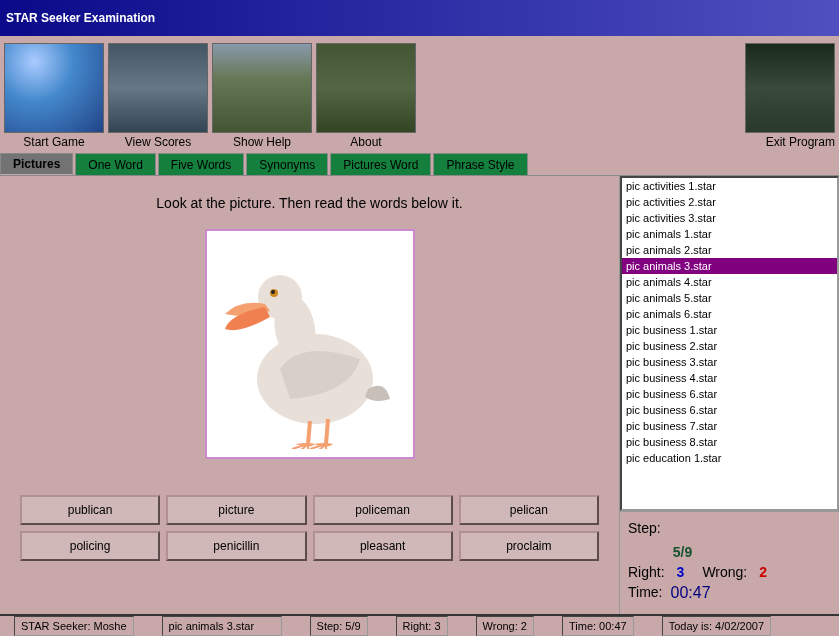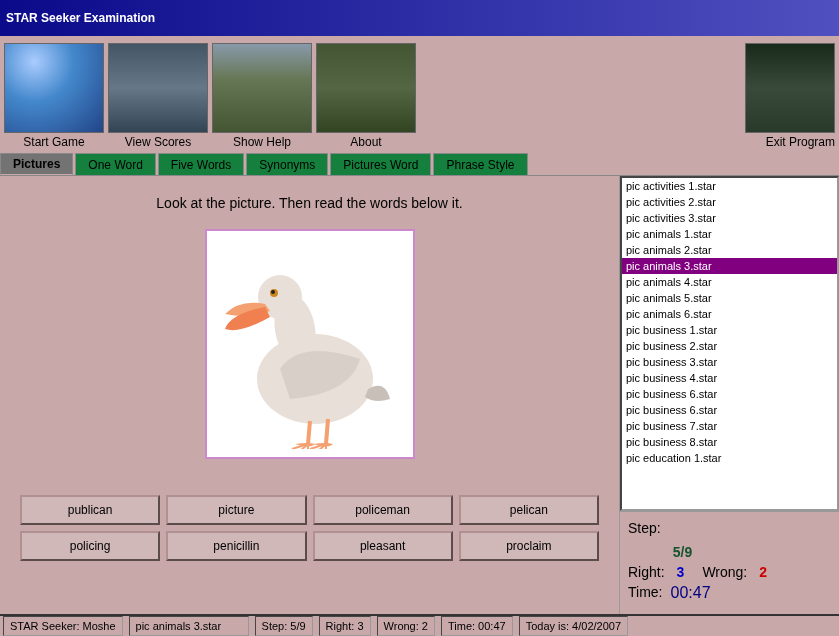--- a/index.html
+++ b/index.html
@@ -94,21 +94,21 @@
       font-size: 11px;
     }
 
     .status-segment {
       border-right: 1px solid #888;
       padding: 2px 6px;
       height: 100%;
       display: flex;
       align-items: center;
       border: 1px inset #999;
-      margin: 3px;
+      margin: 14px;
     }
 
     #main-wrapper {
       display: flex;
       flex-direction: column;
       height: 636px;
     }
 
     #content-and-right {
       display: flex;

